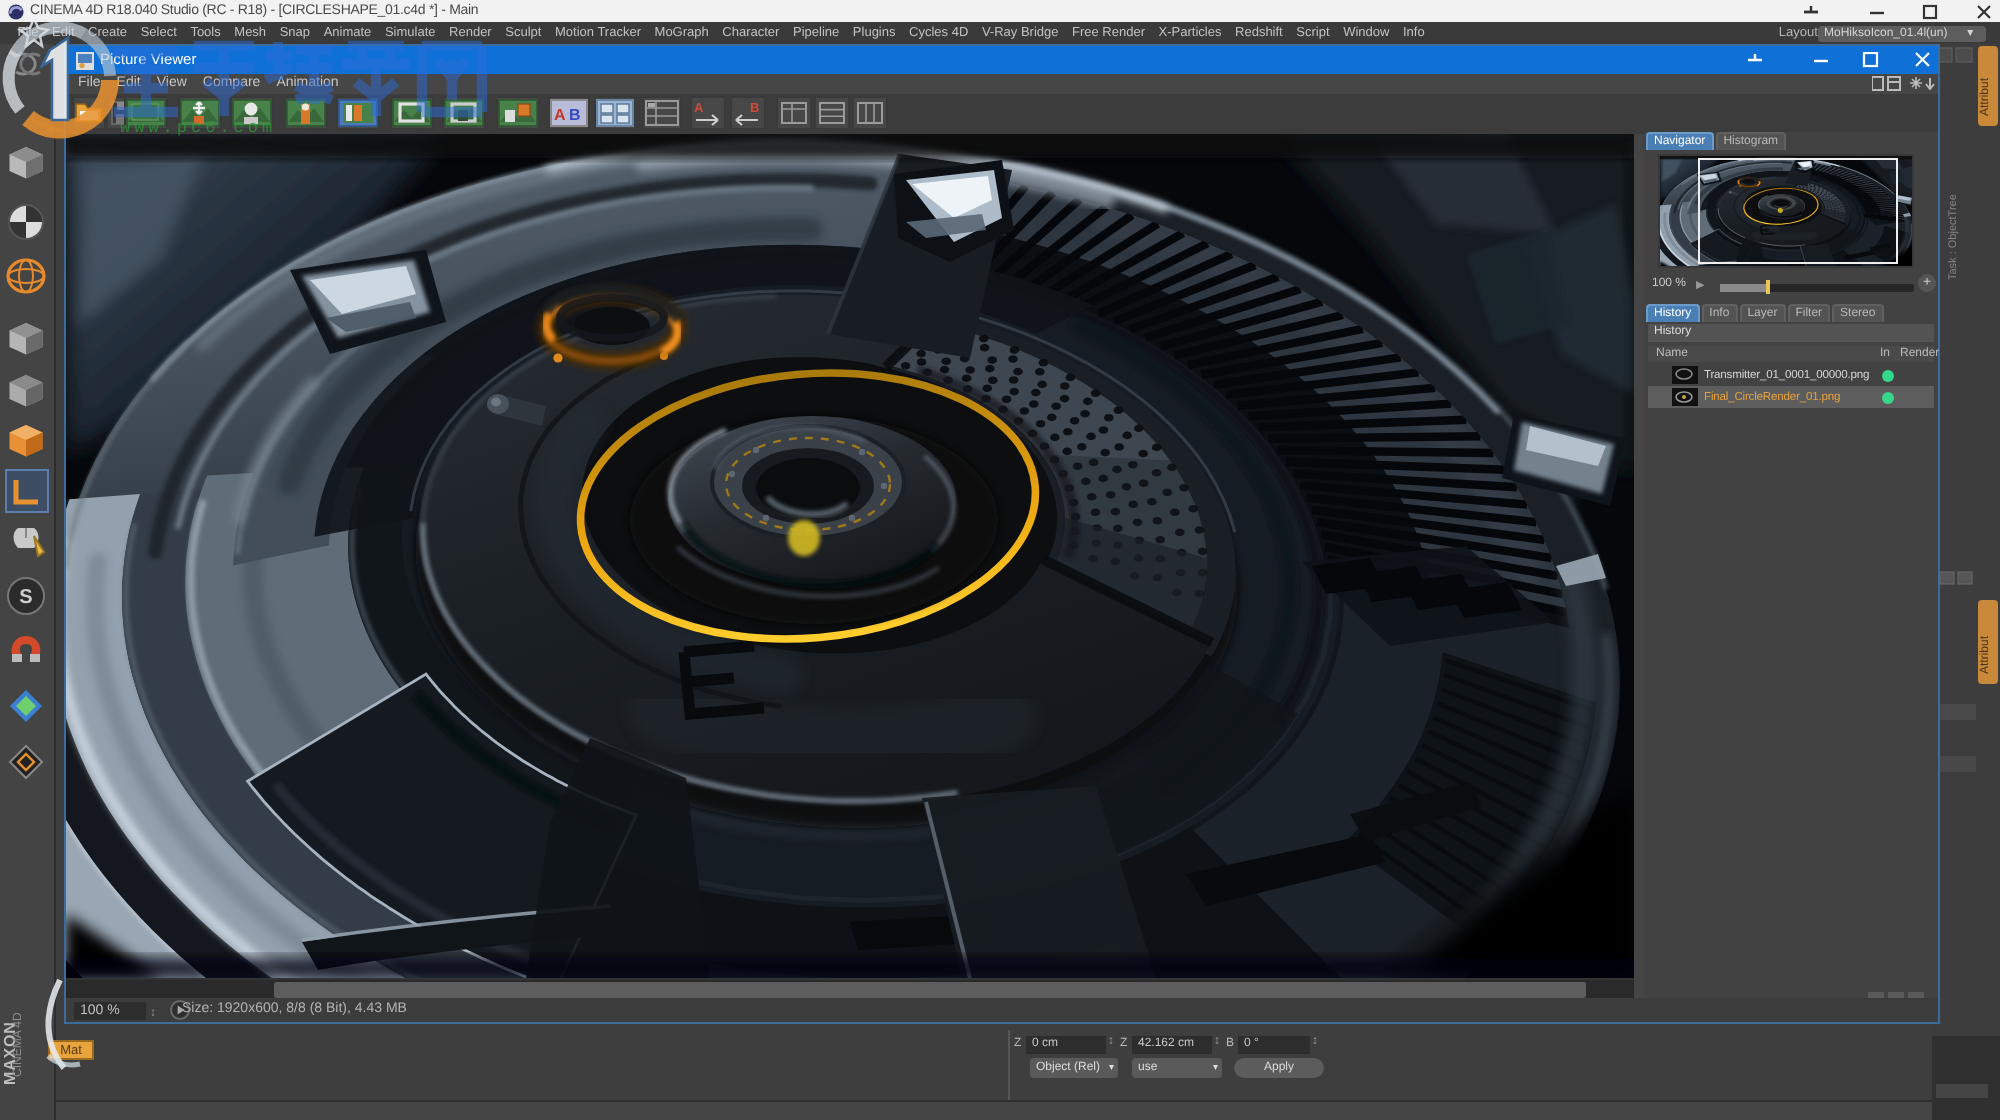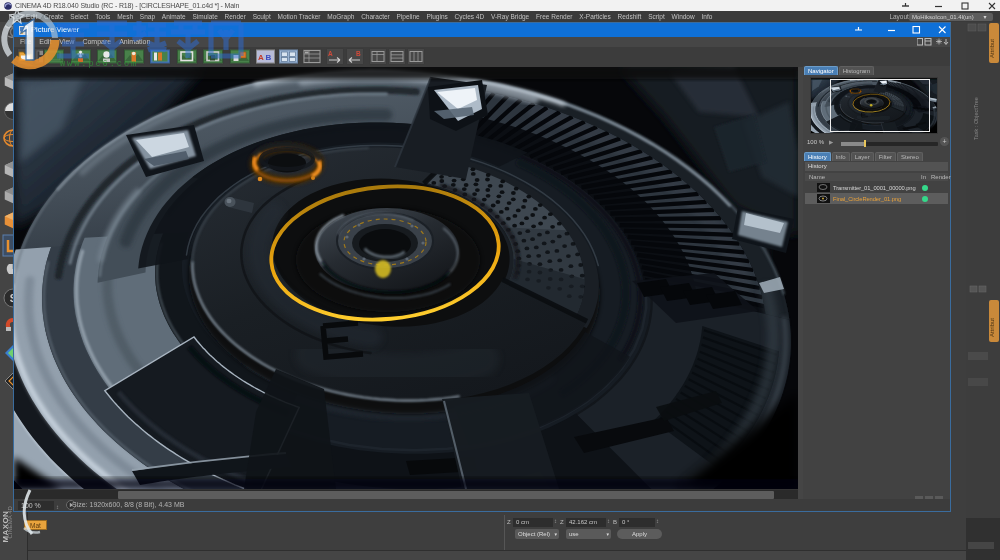--- a/index.html
+++ b/index.html
@@ -2,21 +2,21 @@
 <html><head><meta charset="utf-8"><style>
 html,body{margin:0;padding:0;width:1000px;height:560px;overflow:hidden;background:#3e3e3e;font-family:"Liberation Sans",sans-serif;}
 *{box-sizing:border-box;}
 .abs{position:absolute;}
 #titlebar{left:0;top:0;width:1000px;height:11px;background:#f2f2f2;color:#4a4a4a;font-size:7px;line-height:11px;}
 #menubar{left:0;top:11px;width:1000px;height:11px;background:#3a3a3a;color:#c2c2c2;font-size:6.5px;line-height:11px;}
 #menubar span{margin:0 3.4px;}
 #sidebar{left:0;top:22px;width:28px;height:538px;background:#444;border-right:1px solid #2d2d2d;}
 #rightstrip{left:966px;top:22px;width:34px;height:538px;background:#3d3d3d;}
 #bottomarea{left:28px;top:512px;width:938px;height:48px;background:#3e3e3e;}
-#pv{left:13px;top:22px;width:938px;height:490px;background:#3e3e3e;border:1px solid #3a6c9e;}
+#pv{left:32px;top:22px;width:938px;height:490px;background:#3e3e3e;border:1px solid #3a6c9e;}
 #pvtitle{left:0;top:0;width:936px;height:14px;background:#0f70d7;color:#fff;font-size:7.5px;line-height:14px;}
 #pvmenu{left:0;top:14px;width:936px;height:10px;background:#464646;color:#c6c6c6;font-size:7px;line-height:10px;}
 #pvtoolbar{left:0;top:24px;width:936px;height:20px;background:#3c3c3c;}
 #viewport{left:0;top:44px;width:784px;height:422px;background:#060708;}
 #pvdivider{left:784px;top:44px;width:5px;height:444px;background:#454545;}
 #rpanel{left:789px;top:43px;width:147px;height:440px;background:#424242;font-size:6px;color:#c9c9c9;}
 #pvscroll{left:0;top:466px;width:784px;height:10px;background:#2a2a2a;border-top:1px solid #333;}
 #pvstatus{left:0;top:476px;width:936px;height:12px;background:#3c3c3c;color:#b2b2b2;font-size:7px;line-height:12px;}
 .tb{position:absolute;top:1px;width:17px;height:17px;background:#474747;border:1px solid #3a3a3a;border-radius:1px;}
 .tab{display:inline-block;height:9px;line-height:9px;font-size:6px;padding:0 3px;background:#535353;color:#b9b9b9;border:1px solid #606060;border-bottom:none;border-radius:2px 2px 0 0;margin-right:1px;vertical-align:top;}

